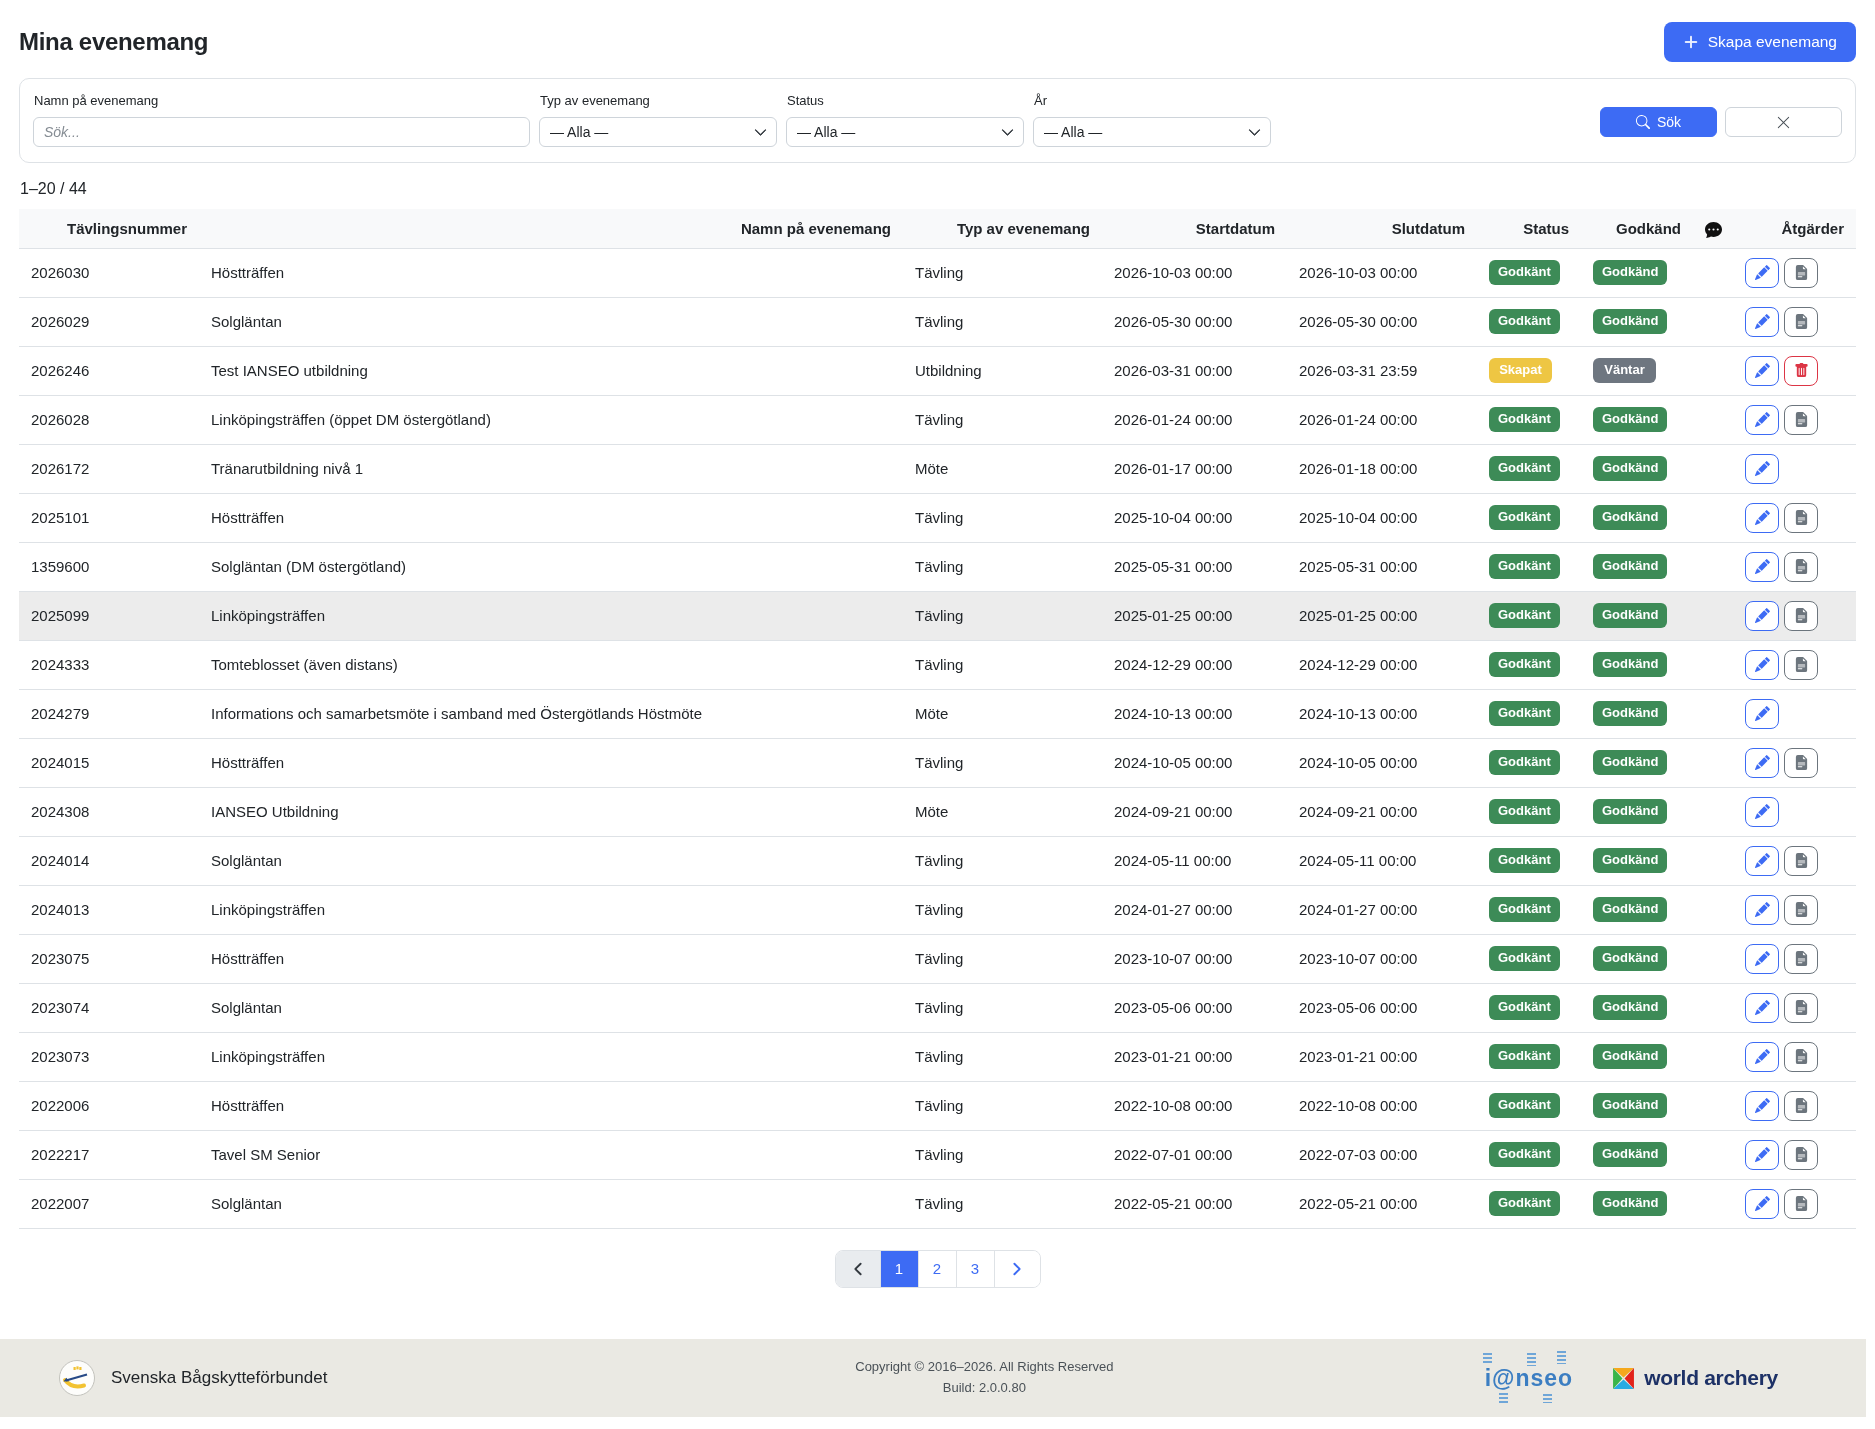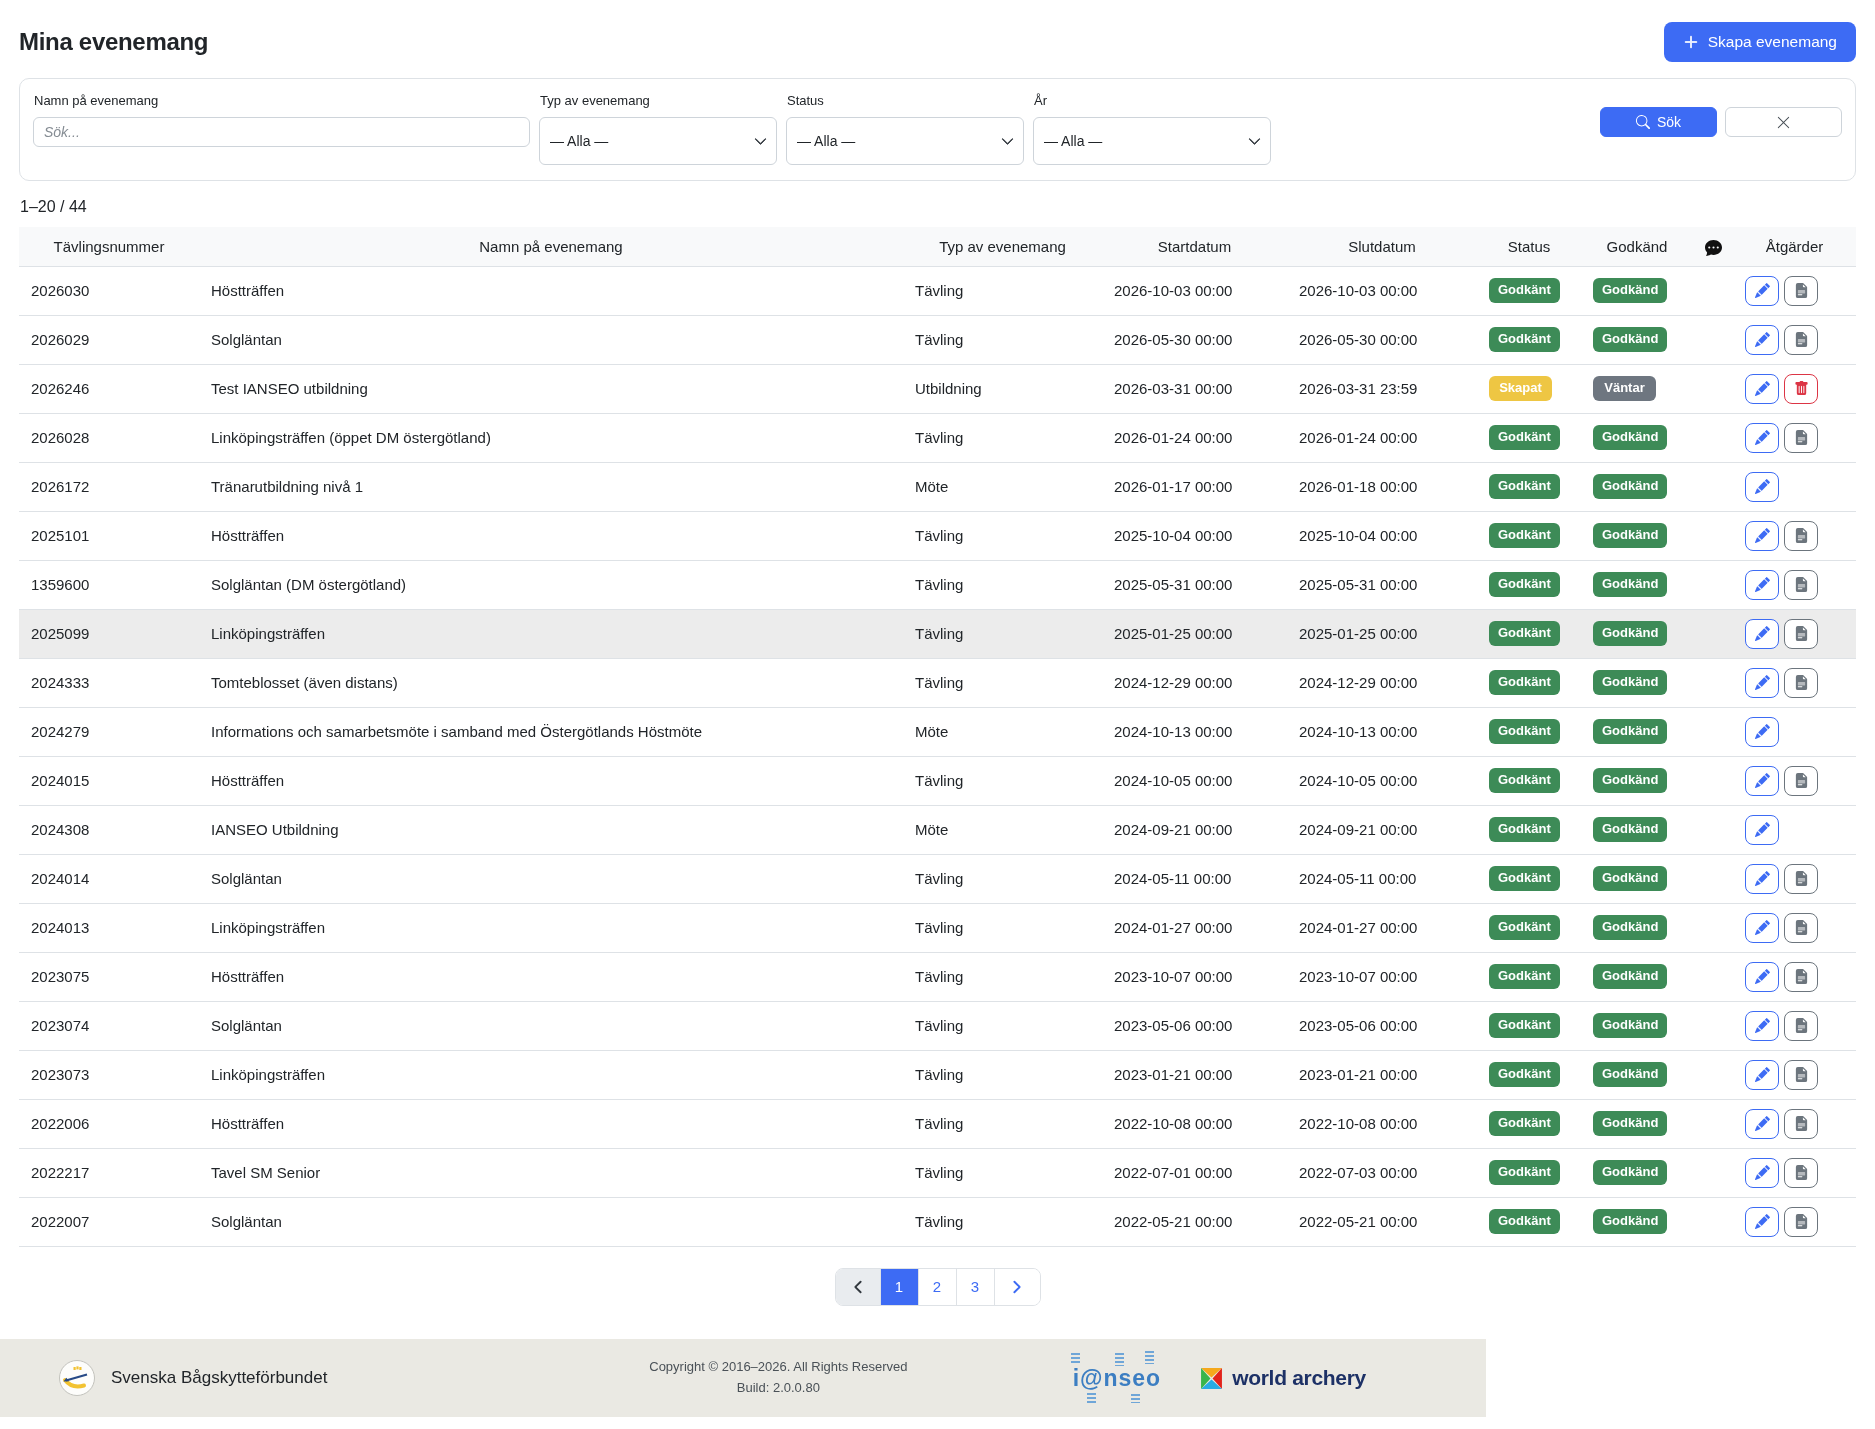--- a/index.html
+++ b/index.html
@@ -30,41 +30,41 @@
   .ffield { display:flex; flex-direction:column; }
   .ffield label { font-size:13px; color:#212529; margin:2px 0 9px 1px; }
   .ffield.f-name  { width:497px; }
   .ffield.f-sel   { width:238px; }
   .tinput {
     height:30px; border:1px solid #ced4da; border-radius:6px; padding:0 10px;
     font-size:14px; font-family:inherit; color:#212529; width:100%; outline:none;font-style:italic;
   }
   .tinput::placeholder { color:#858c93; }
   .selectbox {
-    height:48px; border:1px solid #ced4da; border-radius:6px; padding:0 9px 0 10px;
+    height:30px; border:1px solid #ced4da; border-radius:6px; padding:0 9px 0 10px;
     font-size:14px; display:flex; align-items:center; justify-content:space-between;
     cursor:pointer; background:#fff; color:#212529;
   }
   .selectbox .chev { color:#343a40; display:flex; }
   .filter-actions { margin-left:auto; display:flex; gap:8px; margin-top:16px;border-radius:15px; }
   .btn-search {
     width:117px; height:30px; background:var(--accent); border:1px solid var(--accent);
     color:#fff; border-radius:6px; font-size:14px; font-family:inherit;
     display:inline-flex; align-items:center; justify-content:center; gap:7px; cursor:pointer;
   }
   .btn-clear {
     width:117px; height:30px; background:#fff; border:1px solid #ced4da; color:#495057;
     border-radius:6px; display:inline-flex; align-items:center; justify-content:center; cursor:pointer;
   }
 
   
   .count { margin:17px 0 11px 1px; font-size:16px; color:#212529; }
   table.events { width:100%; border-collapse:collapse; table-layout:fixed; font-size:15px; }
   table.events thead th {
-    background:#f8f9fa; text-align:center; font-weight:400; font-size:15px;
+    background:#f8f9fa; text-align:right; font-weight:700; font-size:15px;
     padding:10px 12px; white-space:nowrap;
   }
   table.events tbody td {
     border-top:1px solid #dee2e6; padding:9px 12px; white-space:nowrap;
     overflow:hidden; text-overflow:ellipsis; vertical-align:middle; height:40px;
   }
   table.events { border-bottom:1px solid #dee2e6; }
   tr.hl td { background:#ececec; }
   .th-chat { text-align:center; }
   .th-chat svg { vertical-align:middle; }
@@ -94,22 +94,22 @@
     font-size:15px; color:var(--accent); background:#fff; cursor:pointer;
     border-right:1px solid #dee2e6; user-select:none;
   }
   .pitem:last-child { border-right:none; }
   .pitem.prev { background:#e9ecef; color:#343a40; width:45px; }
   .pitem.next { width:45px; }
   .pitem.active { background:var(--accent); color:#fff; }
 
   
   footer {
-    position:absolute; left:0; top:1339px; width:1486px; height:78px;
-    background:#eae9e3; display:flex; align-items:center; padding:0 120px 0 58px;
+    position:absolute; left:0; top:1339px; width:1866px; height:78px;
+    background:#eae9e3; display:flex; align-items:center; padding:0 88px 0 58px;
   }
   .f-left { display:flex; align-items:center; gap:15px; width:430px; }
   .f-org { font-size:17px; color:#212529; }
   .f-center { flex:1; text-align:center; font-size:13px; color:#4a5157; line-height:1.6; }
   .f-right { display:flex; align-items:center; gap:34px; }
   .ianseo-logo { position:relative; color:#3c7ec2; font-weight:700; font-size:23px; letter-spacing:1px; padding:10px 4px; }
   .stripes { position:absolute; width:9px; height:11px;
     background:repeating-linear-gradient(to bottom,#6fa6d8 0 2px, transparent 2px 4px); }
   .s1 { left:2px;  top:-2px; }
   .s2 { left:46px; top:-2px; height:13px; }

